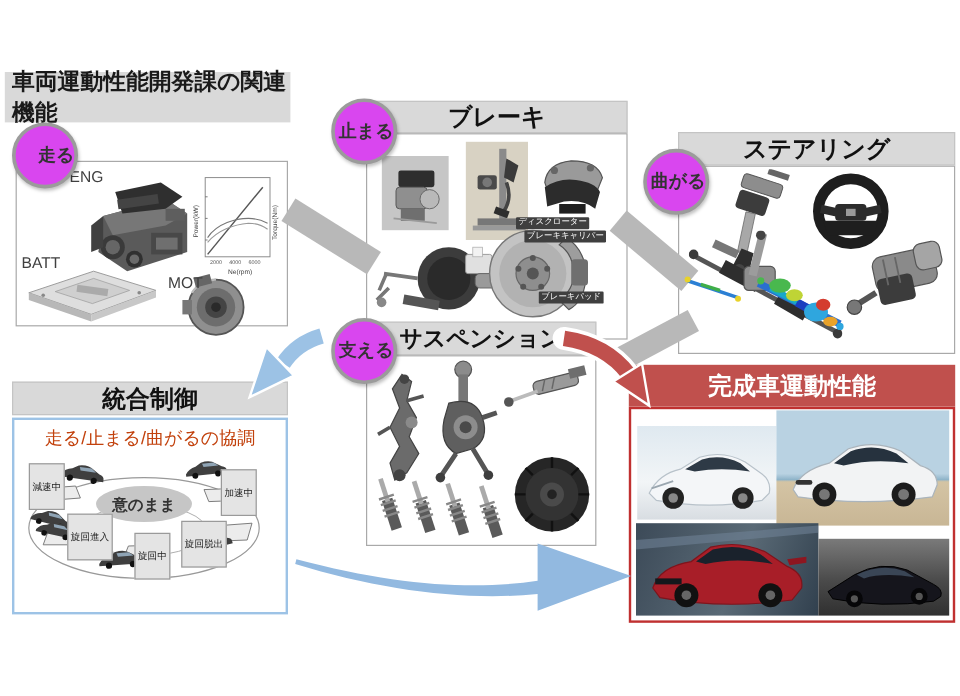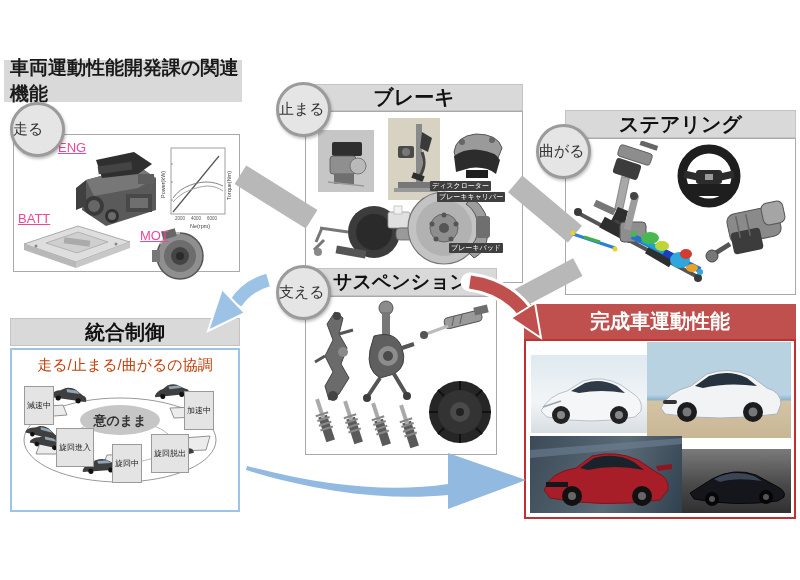--- a/index.html
+++ b/index.html
@@ -2,25 +2,25 @@
 <html><head>
 <meta charset="utf-8">
 <style>
   html,body{margin:0;padding:0;background:#fff;}
   #canvas{position:relative;width:800px;height:580px;background:#fff;overflow:hidden;
           font-family:"Liberation Sans","DejaVu Sans",sans-serif;color:#1a1a1a;}
   .abs{position:absolute;}
   .box{position:absolute;background:#fff;border:1px solid #a9a9a9;box-sizing:border-box;}
   .hdr{position:absolute;background:#d9d9d9;border:1px solid #c4c4c4;box-sizing:border-box;
        font-weight:bold;text-align:center;color:#111;display:flex;align-items:center;justify-content:center;}
-  .badge{position:absolute;border-radius:50%;background:#e5e5e5;border:3px solid #9b9b9b;
-         display:flex;align-items:center;justify-content:flex-start;font-weight:normal;font-size:15px;color:#333;
+  .badge{position:absolute;border-radius:50%;background:#d946ef;border:3px solid #9b9b9b;
+         display:flex;align-items:center;justify-content:flex-end;font-weight:bold;font-size:15px;color:#333;
          box-shadow:1px 2px 3px rgba(0,0,0,.25);box-sizing:border-box;z-index:6;}
   .band{position:absolute;background:#b8b8b8;z-index:1;}
-  .complabel{position:absolute;font-size:13px;color:#ec4899;z-index:4;text-decoration:underline;}
+  .complabel{position:absolute;font-size:13px;color:#404040;z-index:4;}
   .plabel{position:absolute;background:#3f3f3f;color:#fff;font-size:7px;line-height:10px;
           padding:0 2px;border-radius:1px;white-space:nowrap;z-index:5;}
   .slabel{position:absolute;background:#e4e4e4;border:1px solid #9a9a9a;font-size:8px;line-height:11px;
           padding:13px 2px;color:#222;white-space:nowrap;z-index:5;}
   .photo{position:absolute;overflow:hidden;}
   svg{display:block;}
   #title-bar{position:absolute;left:4px;top:60px;width:238px;height:42px;background:#d9d9d9;
              font-size:19px;font-weight:bold;display:flex;align-items:center;padding-left:6px;box-sizing:border-box;}
   #int-box{border:2px solid #9dc3e6;}
   #res-hdr{background:#c0504d;color:#fff;border:none;}

